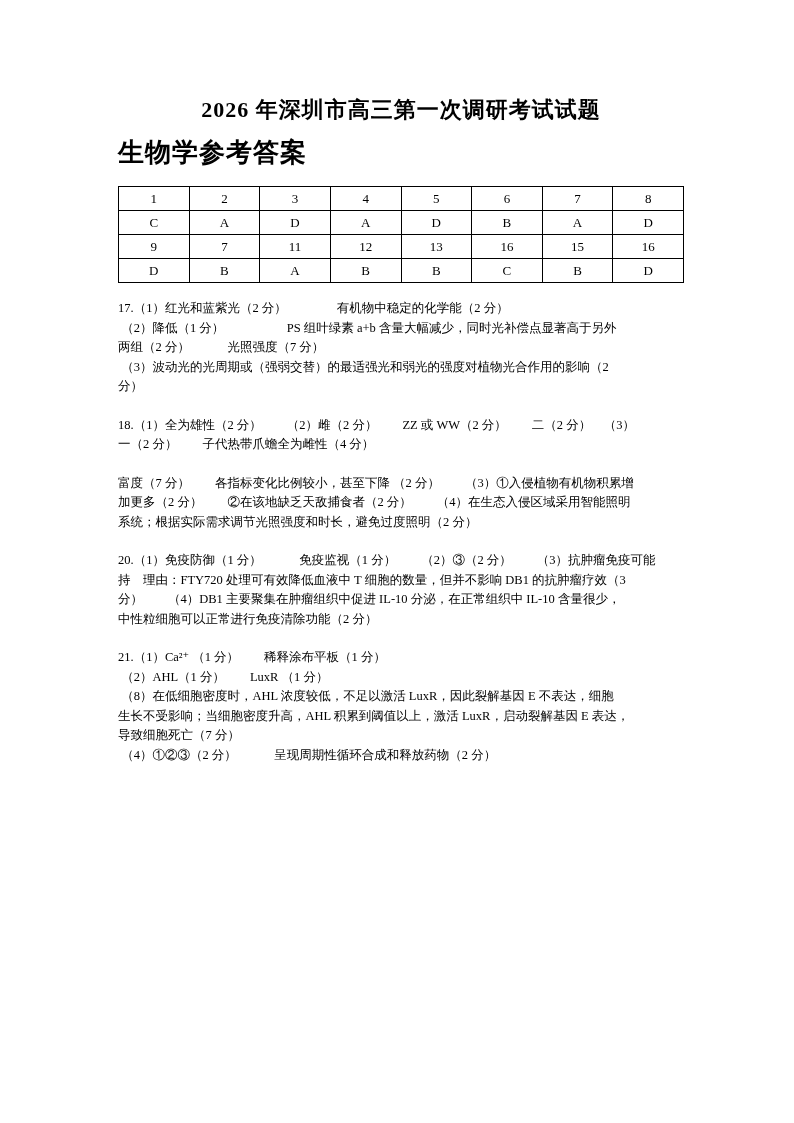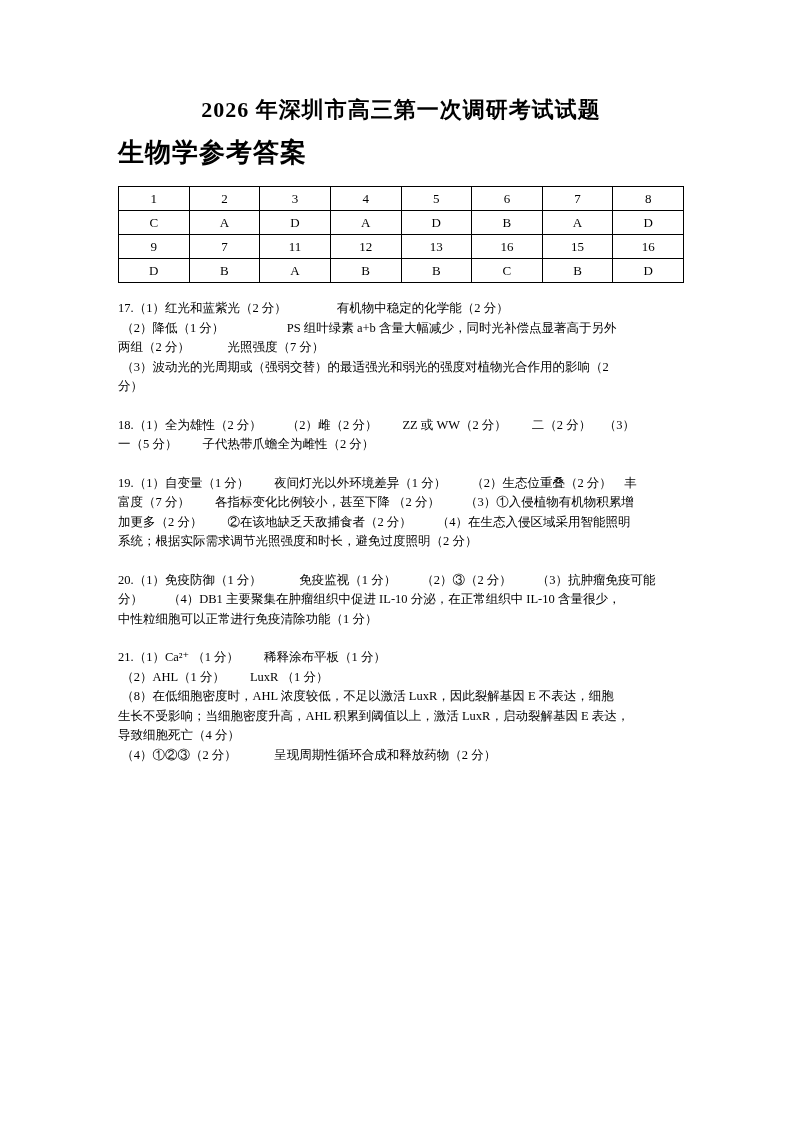--- a/index.html
+++ b/index.html
@@ -115,38 +115,38 @@
   <div class="question">
     <div class="line">17.（1）红光和蓝紫光（2 分）　　　　有机物中稳定的化学能（2 分）</div>
     <div class="line"> （2）降低（1 分）　　　　　PS 组叶绿素 a+b 含量大幅减少，同时光补偿点显著高于另外</div>
     <div class="line">两组（2 分）　　　光照强度（7 分）</div>
     <div class="line"> （3）波动光的光周期或（强弱交替）的最适强光和弱光的强度对植物光合作用的影响（2</div>
     <div class="line">分）</div>
   </div>
 
   <div class="question">
     <div class="line">18.（1）全为雄性（2 分）　　（2）雌（2 分）　　ZZ 或 WW（2 分）　　二（2 分）　（3）</div>
-    <div class="line">一（5 分）　　子代热带爪蟾全为雌性（2 分）</div>
+    <div class="line">一（2 分）　　子代热带爪蟾全为雌性（4 分）</div>
   </div>
 
   <div class="question">
-    <div class="line">19.（1）自变量（1 分）　　夜间灯光以外环境差异（1 分）　　（2）生态位重叠（2 分）　丰</div>
     <div class="line">富度（7 分）　　各指标变化比例较小，甚至下降 （2 分）　　（3）①入侵植物有机物积累增</div>
     <div class="line">加更多（2 分）　　②在该地缺乏天敌捕食者（2 分）　　（4）在生态入侵区域采用智能照明</div>
     <div class="line">系统；根据实际需求调节光照强度和时长，避免过度照明（2 分）</div>
   </div>
 
   <div class="question">
     <div class="line">20.（1）免疫防御（1 分）　　　免疫监视（1 分）　　（2）③（2 分）　　（3）抗肿瘤免疫可能</div>
+    <div class="line">持　理由：FTY720 处理可有效降低血液中 T 细胞的数量，但并不影响 DB1 的抗肿瘤疗效（3</div>
     <div class="line">分）　　（4）DB1 主要聚集在肿瘤组织中促进 IL-10 分泌，在正常组织中 IL-10 含量很少，</div>
-    <div class="line">中性粒细胞可以正常进行免疫清除功能（1 分）</div>
+    <div class="line">中性粒细胞可以正常进行免疫清除功能（2 分）</div>
   </div>
 
   <div class="question">
     <div class="line">21.（1）Ca²⁺ （1 分）　　稀释涂布平板（1 分）</div>
     <div class="line"> （2）AHL（1 分）　　LuxR （1 分）</div>
     <div class="line"> （8）在低细胞密度时，AHL 浓度较低，不足以激活 LuxR，因此裂解基因 E 不表达，细胞</div>
     <div class="line">生长不受影响；当细胞密度升高，AHL 积累到阈值以上，激活 LuxR，启动裂解基因 E 表达，</div>
-    <div class="line">导致细胞死亡（4 分）</div>
+    <div class="line">导致细胞死亡（7 分）</div>
     <div class="line"> （4）①②③（2 分）　　　呈现周期性循环合成和释放药物（2 分）</div>
   </div>
 
 </div>
 
 </body></html>

